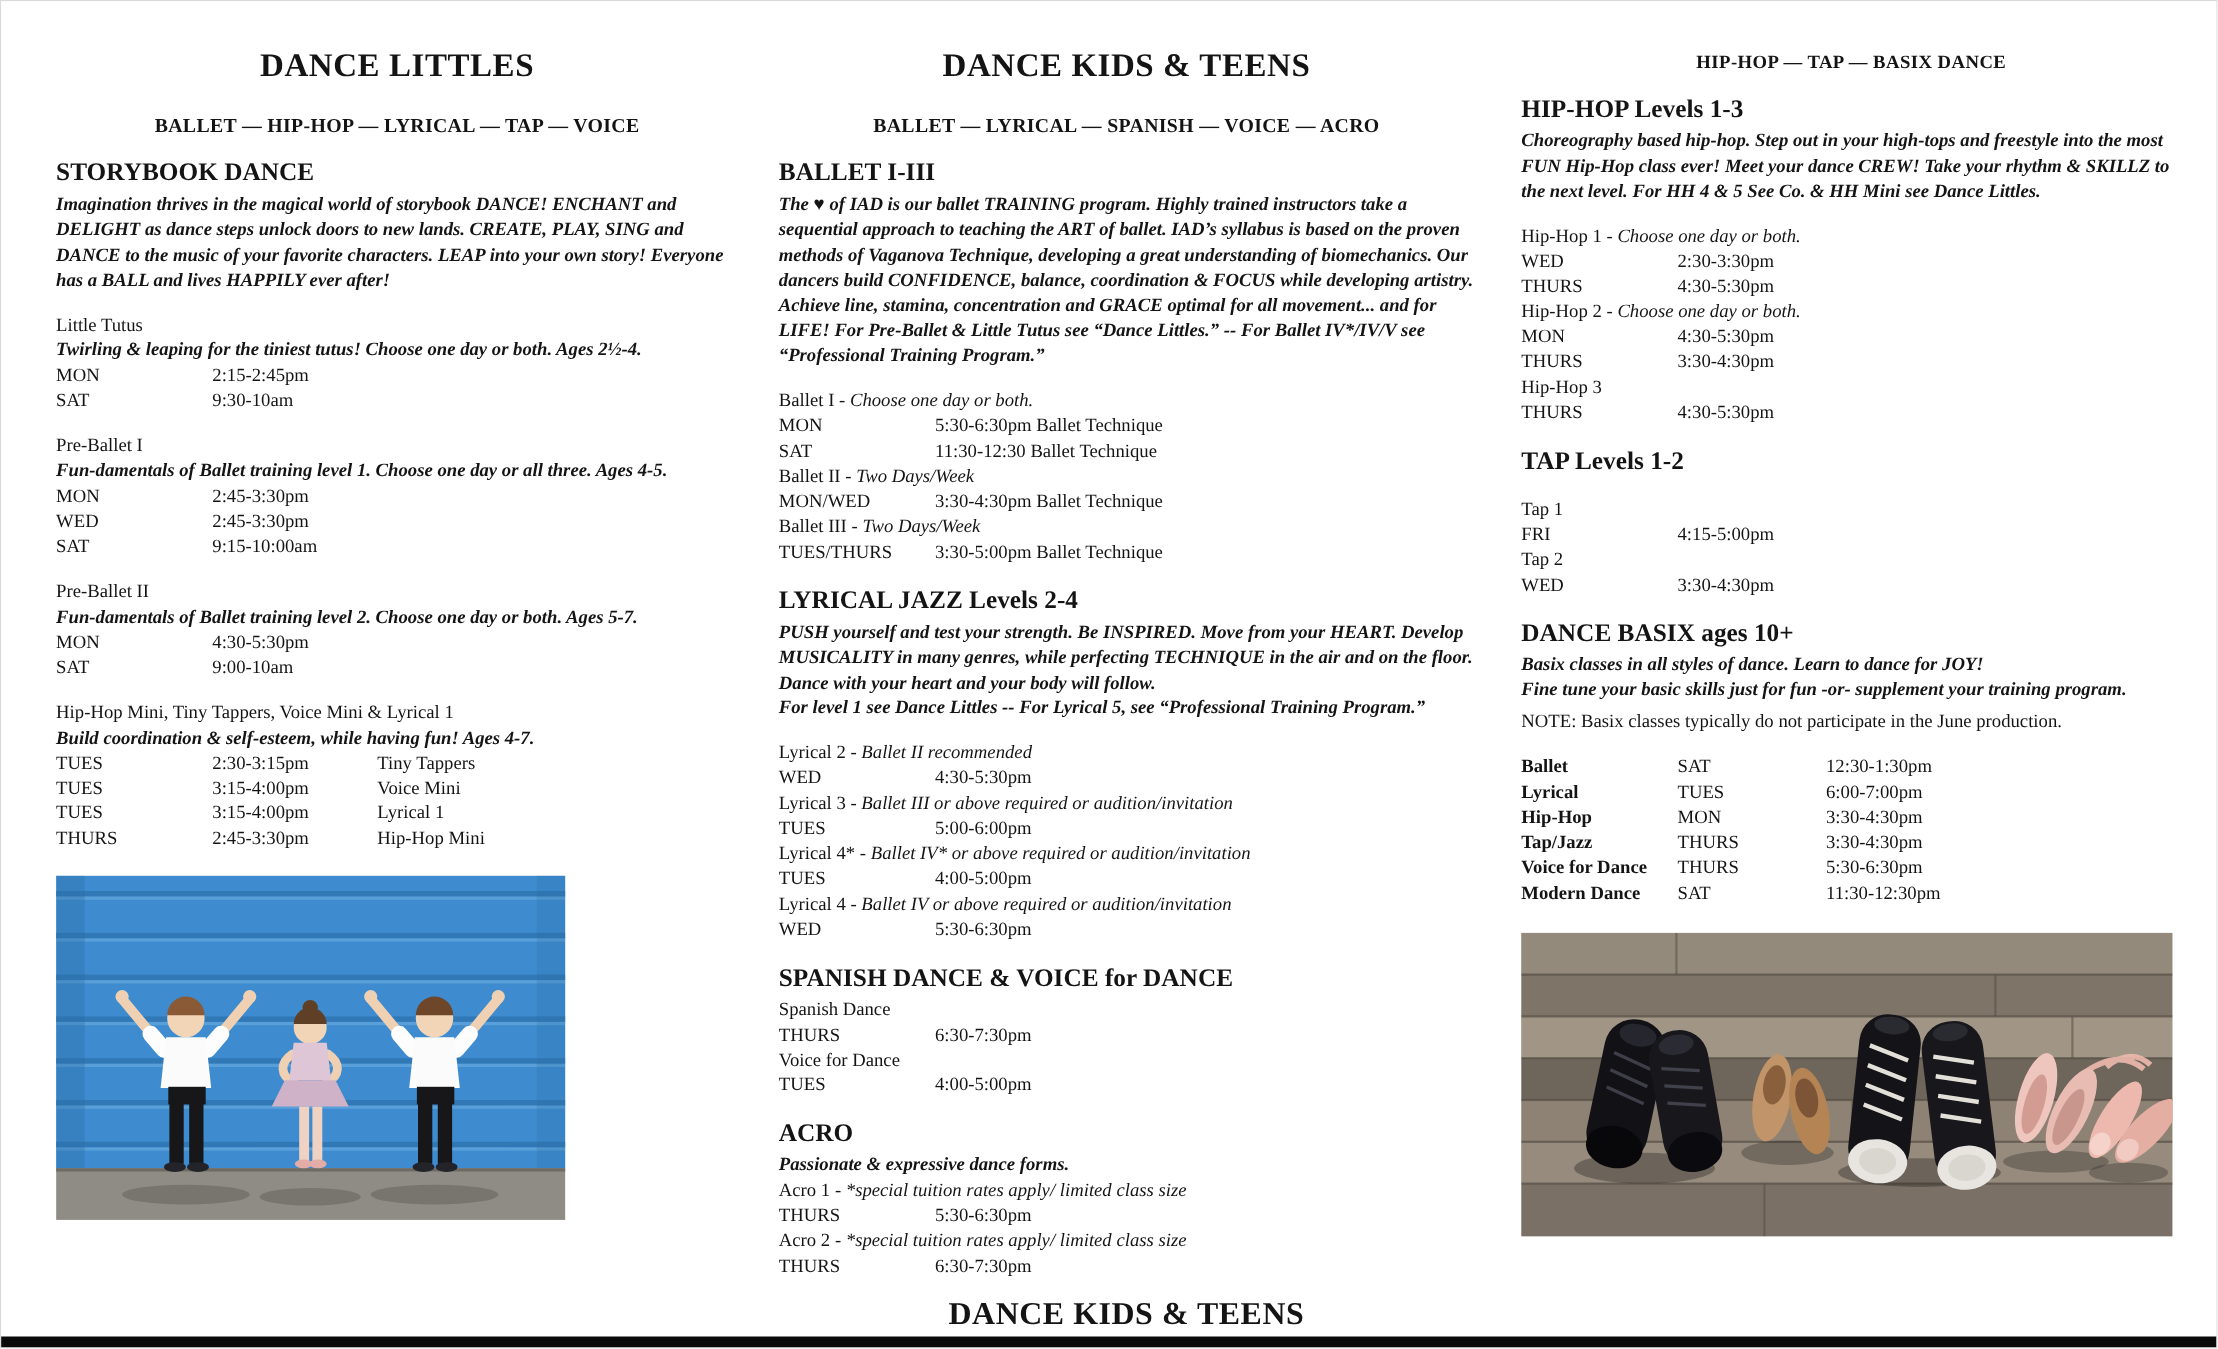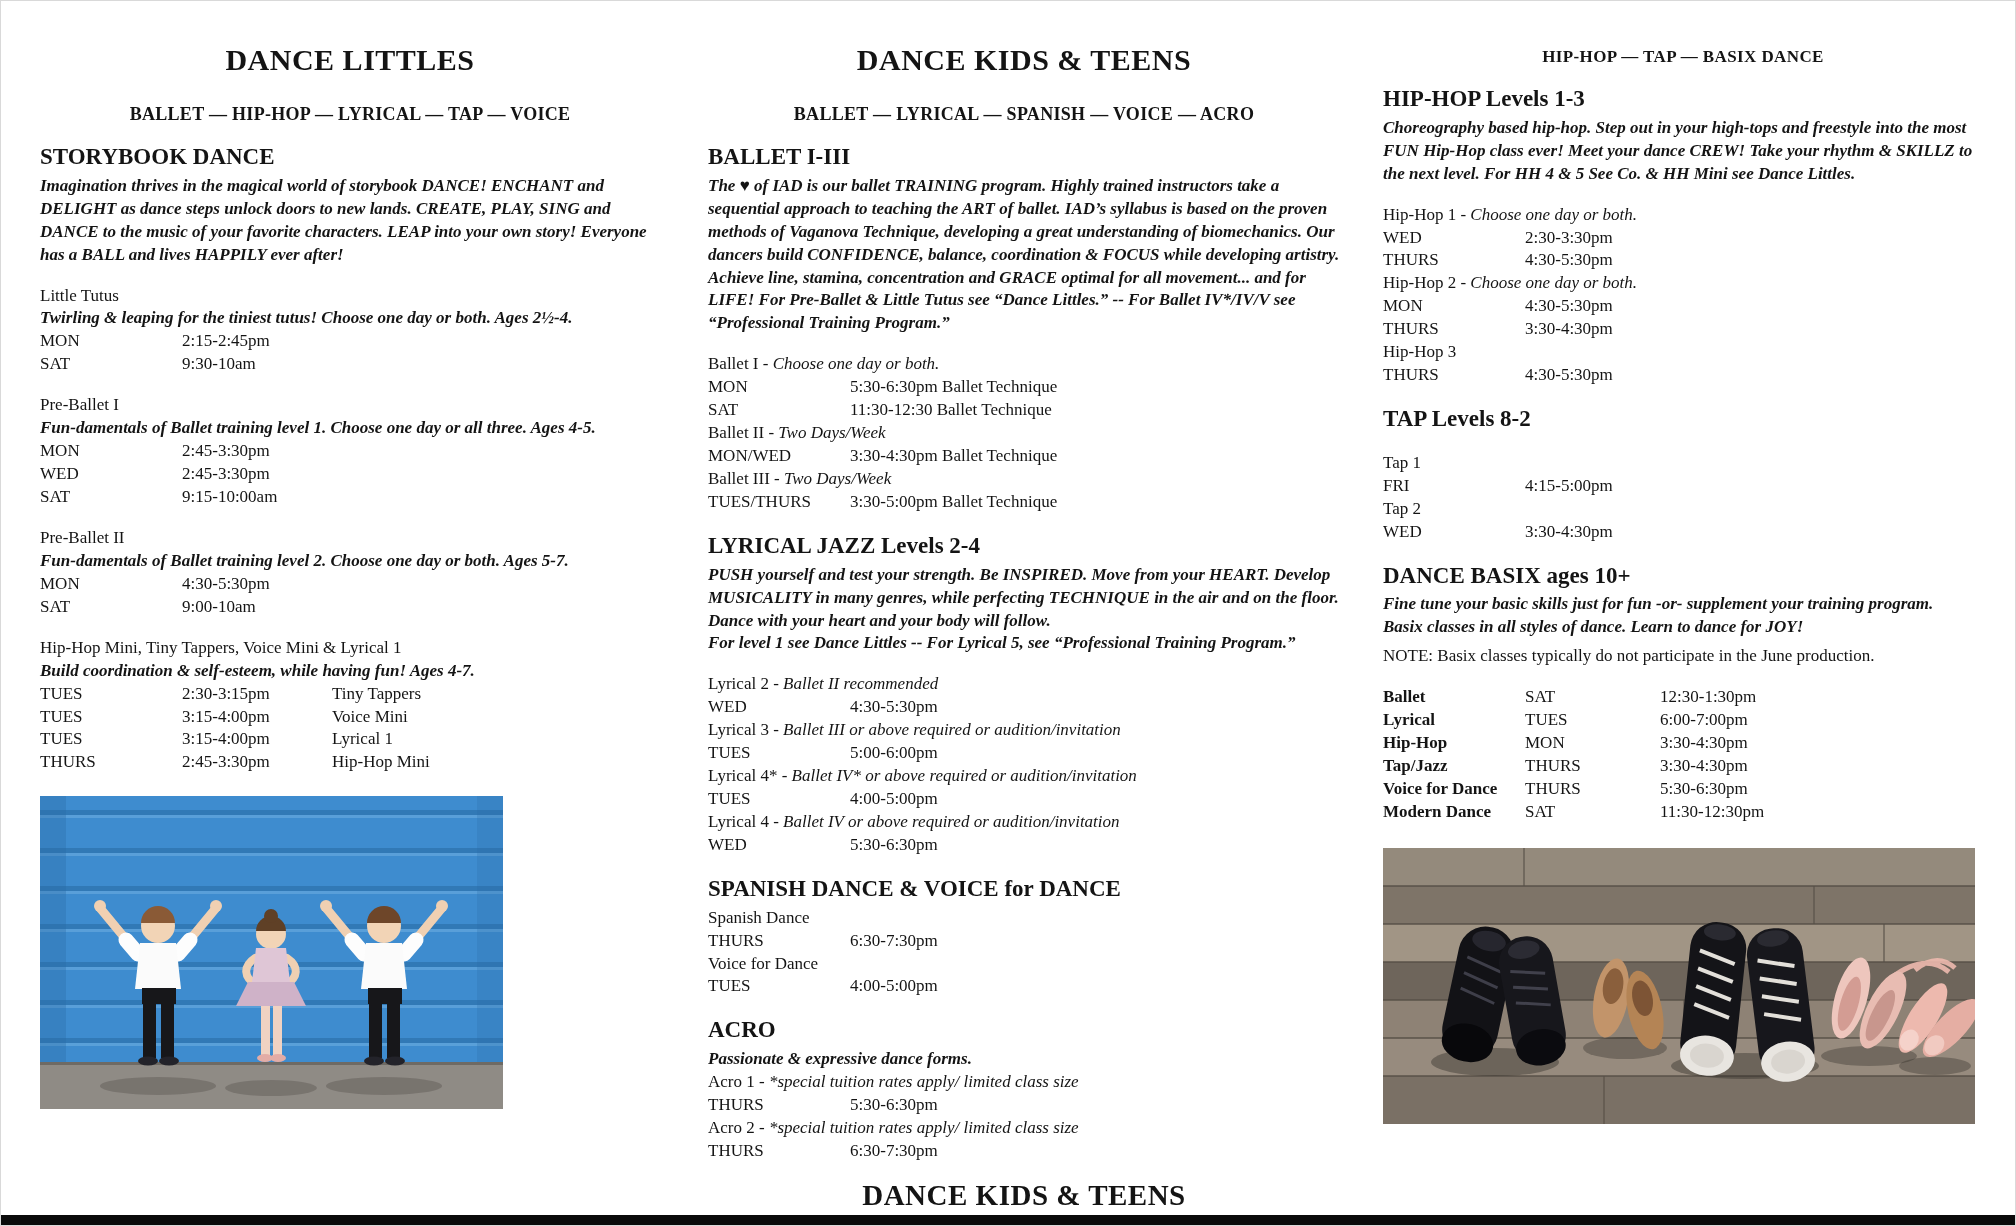--- a/index.html
+++ b/index.html
@@ -3,21 +3,21 @@
 <meta charset="utf-8">
 <style>
   * { margin:0; padding:0; box-sizing:border-box; }
   html,body { background:#ffffff; }
   .page {
     position:relative; width:2016px; height:1226px; background:#ffffff;
     font-family:"Liberation Serif","DejaVu Serif",serif; color:#141414;
     border:1px solid #d9d9d9; overflow:hidden;
   }
   .col { position:absolute; top:0; }
-  .col-left  { left:39px;  width:620px; }
+  .col-left  { left:50px;  width:620px; }
   .col-mid   { left:707px; width:632px; }
   .col-right { left:1382px; width:600px; }
 
   .panel-title { margin-top:42px; text-align:center; font-weight:700; font-size:30px; letter-spacing:0.5px; }
   .panel-subtitle { margin-top:27px; text-align:center; font-weight:700; font-size:18px; letter-spacing:0.3px; }
   .panel-title-small { margin-top:46px; text-align:center; font-weight:700; font-size:17px; letter-spacing:0.4px; }
   .panel-footer { margin-top:16px; text-align:center; font-weight:700; font-size:29px; letter-spacing:0.5px; }
 
   .section { margin-top:18px; }
   .heading-major { font-weight:700; font-size:23px; line-height:1.25; margin-bottom:3px; }
@@ -311,38 +311,38 @@
             <span class="row-day">THURS</span>
             <span class="row-time">3:30-4:30pm</span>
           </div>
           <div class="entry-sub"><span>Hip-Hop 3</span></div>
           <div class="entry-row">
             <span class="row-day">THURS</span>
             <span class="row-time">4:30-5:30pm</span>
           </div>
         </div>
         <div class="section">
-          <div class="heading-major">TAP Levels 8-2</div>
+          <div class="heading-major">TAP Levels 1-2</div>
         </div>
         <div class="section">
           <div class="entry-sub"><span>Tap 1</span></div>
           <div class="entry-row">
             <span class="row-day">FRI</span>
             <span class="row-time">4:15-5:00pm</span>
           </div>
           <div class="entry-sub"><span>Tap 2</span></div>
           <div class="entry-row">
             <span class="row-day">WED</span>
             <span class="row-time">3:30-4:30pm</span>
           </div>
         </div>
         <div class="section">
           <div class="heading-major">DANCE BASIX ages 10+</div>
+          <div class="entry-desc">Basix classes in all styles of dance. Learn to dance for JOY!</div>
           <div class="entry-desc">Fine tune your basic skills just for fun -or- supplement your training program.</div>
-          <div class="entry-desc">Basix classes in all styles of dance. Learn to dance for JOY!</div>
           <div class="entry-note">NOTE: Basix classes typically do not participate in the June production.</div>
         </div>
         <div class="section">
           <div class="entry-row">
             <span class="cell-style">Ballet</span>
             <span class="cell-day">SAT</span>
             <span class="cell-time">12:30-1:30pm</span>
           </div>
           <div class="entry-row">
             <span class="cell-style">Lyrical</span>

